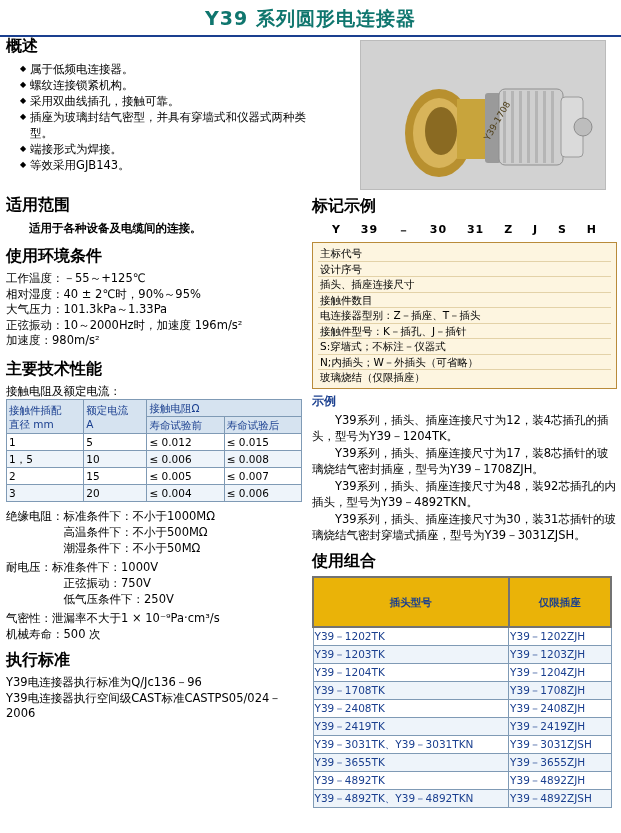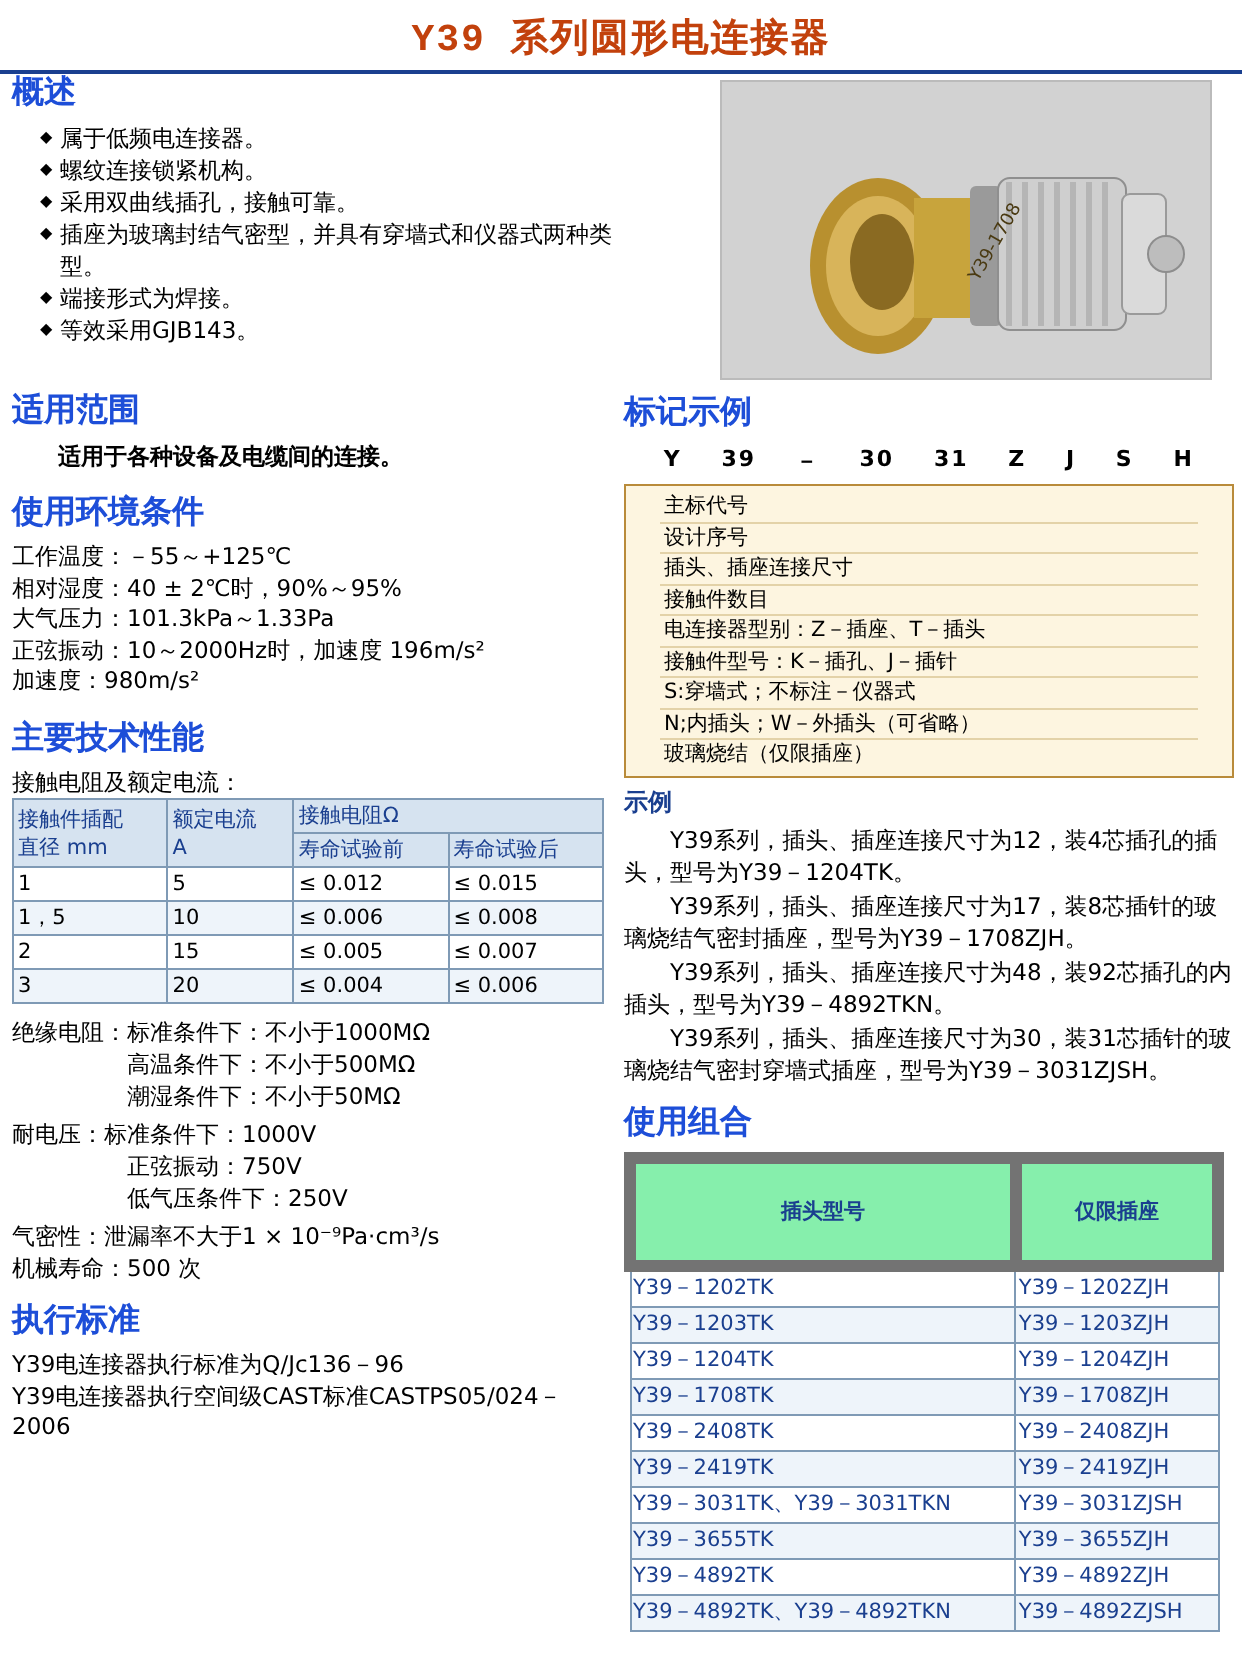--- a/index.html
+++ b/index.html
@@ -10,34 +10,33 @@
     font-size:11px;color:#000;
     position:relative;
     overflow:hidden;
   }
   .page{position:relative;width:621px;height:833px;}
 
   .title{
     text-align:center;
     font-size:19px;
     font-weight:bold;
-    color:#c2410c;
+    color:#0f766e;
     padding-top:6px;
     letter-spacing:1px;
-    font-family:Liberation Mono, monospace;
   }
   .rule{
     width:100%;height:2px;background:#1a3f8f;margin-top:3px;
   }
 
   .col-left{position:absolute;left:6px;top:36px;width:300px;}
   .col-right{position:absolute;left:312px;top:196px;width:305px;}
 
   h2{
-    font-size:16px;font-weight:bold;color:#1d4ed8;
+    font-size:16px;font-weight:bold;color:#000000;
     margin:0 0 4px 0;padding:0;
     font-family:"DejaVu Sans","Liberation Sans",sans-serif;
   }
   .sec{margin-bottom:8px;}
   ul.bul{margin:0;padding:0 0 0 14px;list-style:none;}
   ul.bul li{
     font-size:11.5px;line-height:16px;position:relative;padding-left:10px;
   }
   ul.bul li:before{
     content:"\25C6";position:absolute;left:0;top:0;font-size:8px;color:#000;
@@ -56,21 +55,21 @@
 
   
   .mark-codes{
     display:flex;justify-content:space-around;
     font-size:11px;font-weight:bold;letter-spacing:1px;
     padding:2px 10px 2px 10px;
   }
   .mark-box{
     border:1px solid #b98b3a;
     background:#fdf5e0;
-    padding:3px 17px;
+    padding:3px 5px;
     margin-top:2px;
   }
   .mark-box div{
     font-size:10.5px;line-height:14.5px;
     border-bottom:1px solid #e3d2a8;
     padding:0 2px;
   }
   .mark-box div:last-child{border-bottom:none;}
 
   .ex-title{color:#1a3f8f;font-weight:bold;font-size:12px;margin:4px 0 2px 0;}
@@ -84,22 +83,22 @@
     padding:1px 2px;
     line-height:14px;
   }
   table.tbl th{background:#d6e3f0;color:#1a3f8f;font-weight:normal;}
   table.tbl tr.alt td{background:#eef4fa;}
   table.tbl td{background:#ffffff;}
 
   
   table.cmb{border-collapse:collapse;width:300px;font-size:10.5px;}
   table.cmb th{
-    background:#86efac;color:#1a3f8f;font-weight:bold;
-    border:6px solid #737373;padding:16px;line-height:16px;
+    background:#eab308;color:#1a3f8f;font-weight:bold;
+    border:2px solid #737373;padding:16px;line-height:16px;
   }
   table.cmb td{
     border:1px solid #7f9ab5;text-align:left;padding:1px;line-height:15px;
     color:#1a3f8f;
   }
   table.cmb tr.alt td{background:#eef4fa;}
 
   .kv{font-size:11.5px;line-height:16px;}
   .kv .lbl{display:inline-block;}
   .sub{margin-left:5em;}

